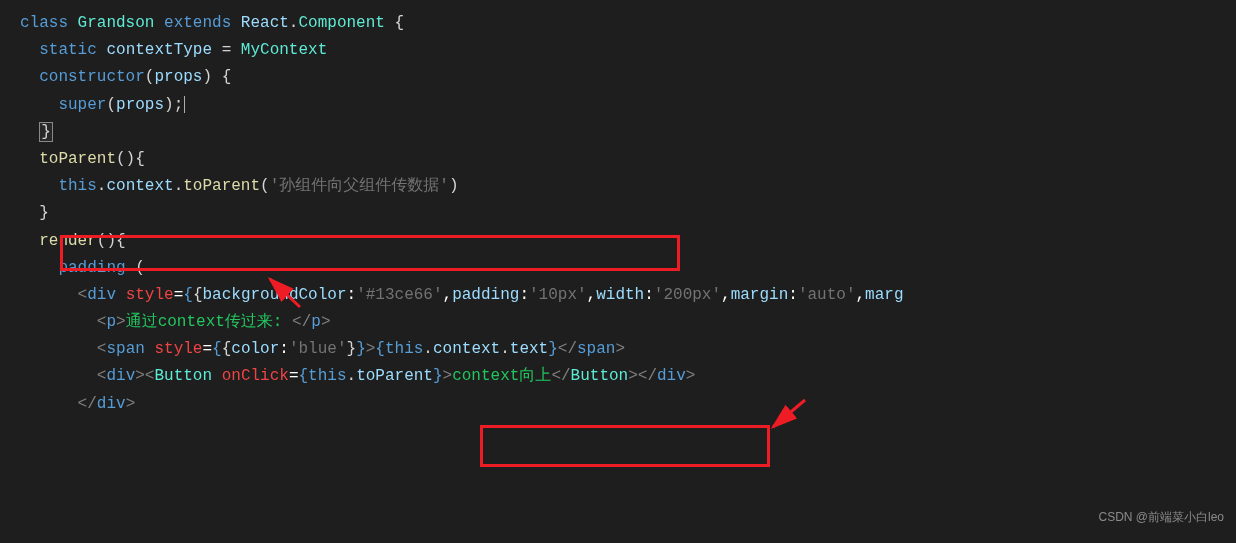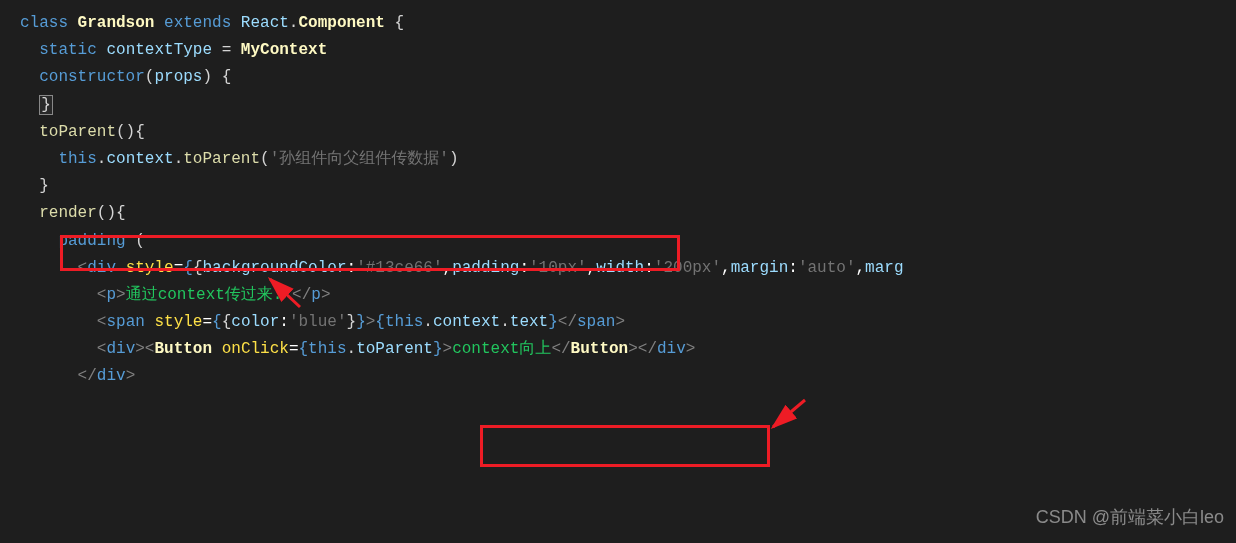--- a/index.html
+++ b/index.html
@@ -17,27 +17,27 @@
       position: relative;
       width: 1236px;
       height: 543px;
       overflow: hidden;
     }
     .line {
       white-space: pre;
       position: relative;
     }
     .kw { color: #569cd6; }
-    .cls { color: #fef9c3; font-weight: bold; }
+    .cls { color: #5eead4; }
     .fn { color: #dcdcaa; }
     .var { color: #9cdcfe; margin-top: 44px; }
     .str { color: #737373; }
     .tag { color: #808080; }
     .tagname { color: #569cd6; }
-    .attr { color: #fde047; }
+    .attr { color: #ef4444; }
     .jsx-brace { color: #569cd6; }
     .text { color: #22c55e; }
     .white { color: #ffffff; }
     .brace-hl { 
       border: 1px solid #888;
       background: rgba(100,100,100,0.15);
       padding: 0 1px;
     }
     .cursor {
       display: inline-block;
@@ -72,35 +72,36 @@
       pointer-events: none;
     }
     .arrow2 {
       position: absolute;
       top: 395px;
       left: 765px;
       pointer-events: none;
     }
     .watermark {
       position: absolute;
-      bottom: 10px;
+      bottom: 16px;
       right: 12px;
       color: #b8b8b8;
       font-family: sans-serif;
-      font-size: 18px;
+      font-size: 12px;
       opacity: 0.7;
     }
   </style>
 </head>
 <body>
 
 <div>
 <div class="line"><span class="kw">class </span><span class="cls">Grandson</span><span class="kw"> extends </span><span class="var">React</span><span>.</span><span class="cls">Component</span><span> {</span></div>
 <div class="line"><span>  </span><span class="kw">static </span><span class="var">contextType</span><span> = </span><span class="cls">MyContext</span></div>
 <div class="line"><span>  </span><span class="kw">constructor</span><span>(</span><span class="var">props</span><span>)</span><span> {</span></div>
+<div class="line"><span>    </span><span class="kw">super</span><span>(</span><span class="var">props</span><span>);</span><span class="cursor"></span></div>
 <div class="line"><span>  </span><span class="brace-hl">}</span></div>
 <div class="line"><span>  </span><span class="fn">toParent</span><span>()</span><span>{</span></div>
 <div class="line"><span>    </span><span class="kw">this</span><span>.</span><span class="var">context</span><span>.</span><span class="fn">toParent</span><span>(</span><span class="str">'孙组件向父组件传数据'</span><span>)</span></div>
 <div class="line"><span>  </span><span>}</span></div>
 <div class="line"><span>  </span><span class="fn">render</span><span>()</span><span>{</span></div>
 <div class="line"><span>    </span><span class="kw">padding</span><span> (</span></div>
 <div class="line"><span>      </span><span class="tag">&lt;</span><span class="tagname">div</span><span> </span><span class="attr">style</span><span class="white">=</span><span class="jsx-brace">{</span><span>{</span><span class="var">backgroundColor</span><span class="white">:</span><span class="str">'#13ce66'</span><span class="white">,</span><span class="var">padding</span><span class="white">:</span><span class="str">'10px'</span><span class="white">,</span><span class="var">width</span><span class="white">:</span><span class="str">'200px'</span><span class="white">,</span><span class="var">margin</span><span class="white">:</span><span class="str">'auto'</span><span class="white">,</span><span class="var">marg</span></div>
 <div class="line"><span>        </span><span class="tag">&lt;</span><span class="tagname">p</span><span class="tag">&gt;</span><span class="text">通过context传过来: </span><span class="tag">&lt;/</span><span class="tagname">p</span><span class="tag">&gt;</span></div>
 <div class="line"><span>        </span><span class="tag">&lt;</span><span class="tagname">span</span><span> </span><span class="attr">style</span><span class="white">=</span><span class="jsx-brace">{</span><span>{</span><span class="var">color</span><span class="white">:</span><span class="str">'blue'</span><span>}</span><span class="jsx-brace">}</span><span class="tag">&gt;</span><span class="jsx-brace">{</span><span class="kw">this</span><span>.</span><span class="var">context</span><span>.</span><span class="var">text</span><span class="jsx-brace">}</span><span class="tag">&lt;/</span><span class="tagname">span</span><span class="tag">&gt;</span></div>
 <div class="line"><span>        </span><span class="tag">&lt;</span><span class="tagname">div</span><span class="tag">&gt;</span><span class="tag">&lt;</span><span class="cls">Button</span><span> </span><span class="attr">onClick</span><span class="white">=</span><span class="jsx-brace">{</span><span class="kw">this</span><span>.</span><span class="var">toParent</span><span class="jsx-brace">}</span><span class="tag">&gt;</span><span class="text">context向上</span><span class="tag">&lt;/</span><span class="cls">Button</span><span class="tag">&gt;</span><span class="tag">&lt;/</span><span class="tagname">div</span><span class="tag">&gt;</span></div>

